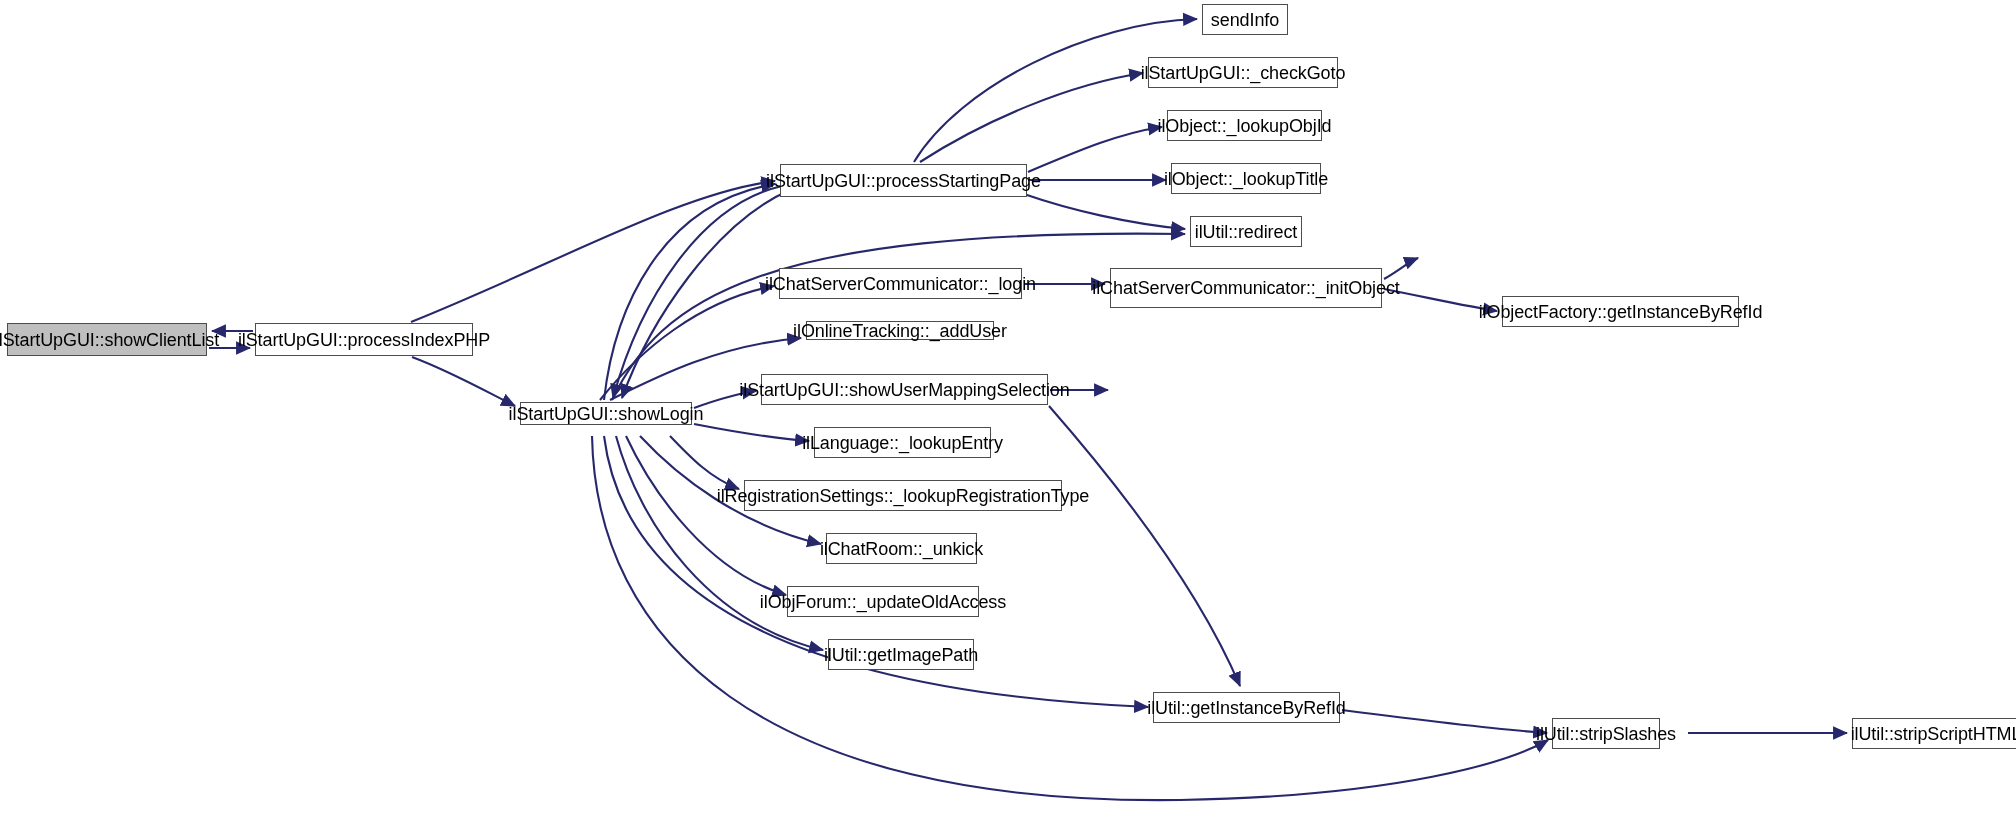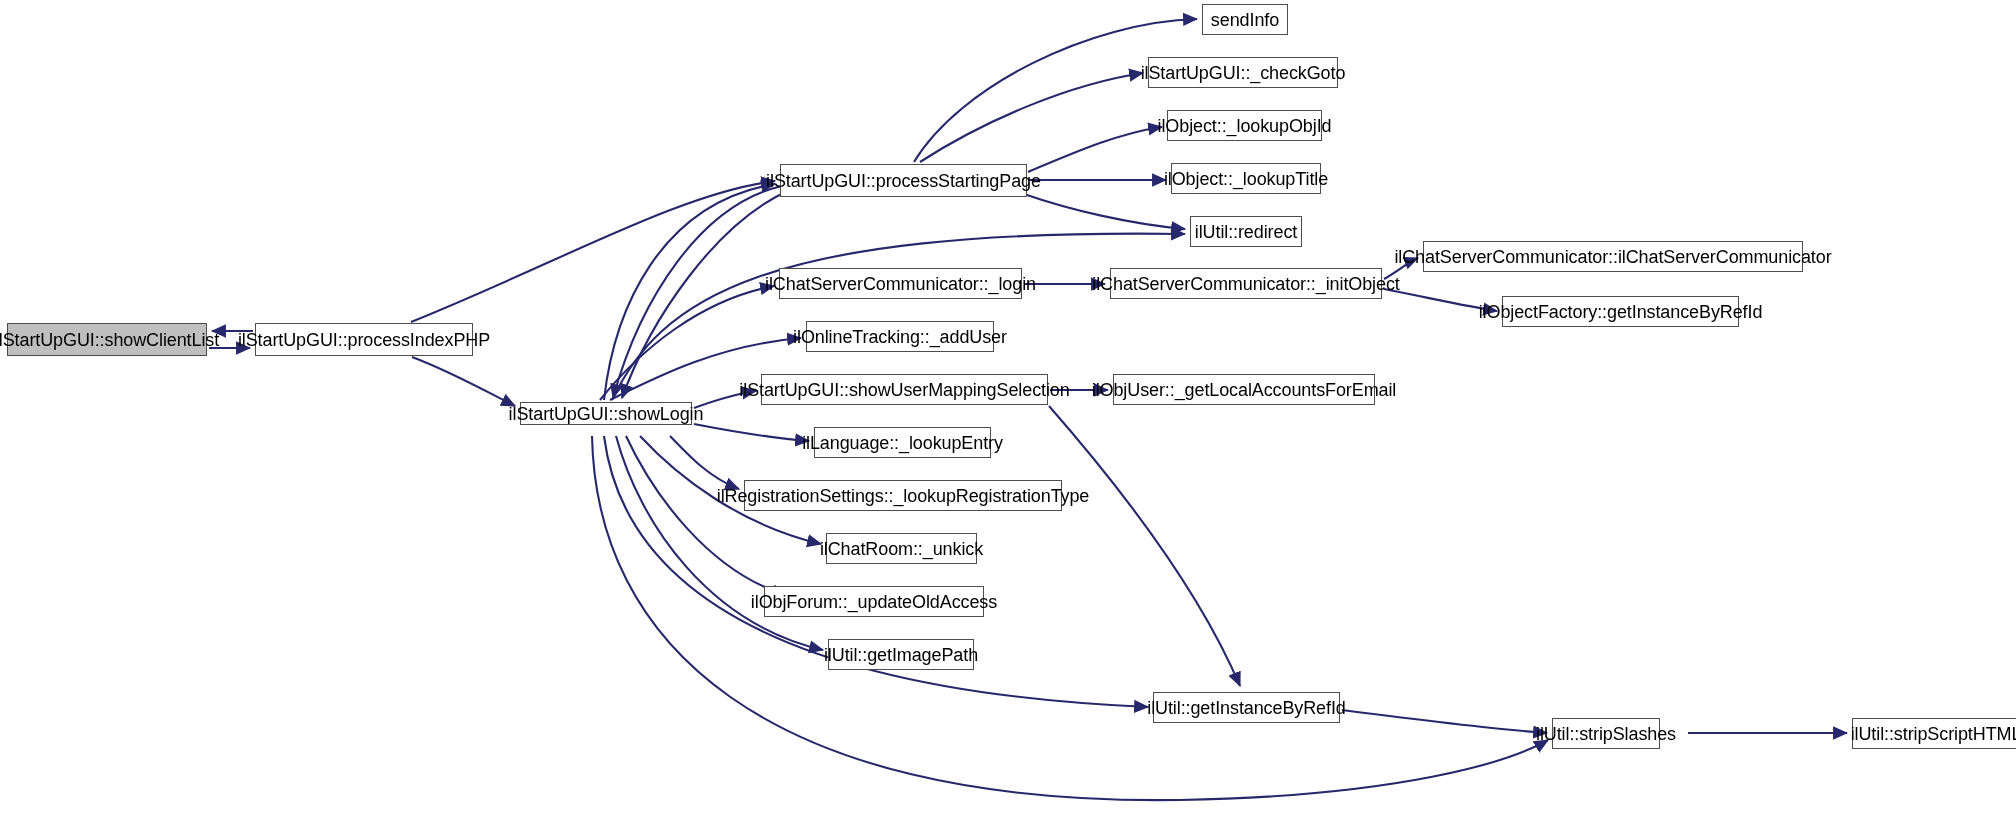--- a/index.html
+++ b/index.html
@@ -115,28 +115,26 @@
   <div class="node highlight" style="left:7px;  top:323px; width:200px; height:33px;">ilStartUpGUI::showClientList</div>
   <div class="node" style="left:255px;top:323px; width:218px; height:33px;">ilStartUpGUI::processIndexPHP</div>
   <div class="node" style="left:780px;top:164px; width:247px; height:33px;">ilStartUpGUI::processStartingPage</div>
   <div class="node" style="left:520px;top:402px; width:172px; height:23px;">ilStartUpGUI::showLogin</div>
   <div class="node" style="left:1202px;top:4px;  width:86px;  height:31px;">sendInfo</div>
   <div class="node" style="left:1148px;top:57px; width:190px; height:31px;">ilStartUpGUI::_checkGoto</div>
   <div class="node" style="left:1167px;top:110px;width:155px; height:31px;">ilObject::_lookupObjId</div>
   <div class="node" style="left:1171px;top:163px;width:150px; height:31px;">ilObject::_lookupTitle</div>
   <div class="node" style="left:1190px;top:216px;width:112px; height:31px;">ilUtil::redirect</div>
   <div class="node" style="left:779px;top:268px; width:243px; height:31px;">ilChatServerCommunicator::_login</div>
-  <div class="node" style="left:1110px;top:268px;width:272px; height:31px;">ilChatServerCommunicator::_initObject</div>
-  <div class="node" style="left:1423px;top:241px;width:380px; height:31px;">ilChatServerCommunicator::ilChatServerCommunicator</div>
+  <div class="node" style="left:1110px;top:268px;width:272px; height:40px;">ilChatServerCommunicator::_initObject</div>
   <div class="node" style="left:1502px;top:296px;width:237px; height:31px;">ilObjectFactory::getInstanceByRefId</div>
-  <div class="node" style="left:806px;top:321px; width:188px; height:31px;">ilOnlineTracking::_addUser</div>
+  <div class="node" style="left:806px;top:321px; width:188px; height:19px;">ilOnlineTracking::_addUser</div>
   <div class="node" style="left:761px;top:374px; width:287px; height:31px;">ilStartUpGUI::showUserMappingSelection</div>
-  <div class="node" style="left:1113px;top:374px;width:262px; height:31px;">ilObjUser::_getLocalAccountsForEmail</div>
   <div class="node" style="left:814px;top:427px; width:177px; height:31px;">ilLanguage::_lookupEntry</div>
   <div class="node" style="left:744px;top:480px; width:318px; height:31px;">ilRegistrationSettings::_lookupRegistrationType</div>
   <div class="node" style="left:826px;top:533px; width:151px; height:31px;">ilChatRoom::_unkick</div>
-  <div class="node" style="left:764px;top:586px; width:220px; height:31px;">ilObjForum::_updateOldAccess</div>
+  <div class="node" style="left:787px;top:586px; width:192px; height:31px;">ilObjForum::_updateOldAccess</div>
   <div class="node" style="left:828px;top:639px; width:146px; height:31px;">ilUtil::getImagePath</div>
   <div class="node" style="left:1153px;top:692px;width:187px; height:31px;">ilUtil::getInstanceByRefId</div>
   <div class="node" style="left:1552px;top:718px;width:108px; height:31px;">ilUtil::stripSlashes</div>
   <div class="node" style="left:1852px;top:718px;width:168px; height:31px;">ilUtil::stripScriptHTML</div>
 
 </div>
 
 </body></html>

